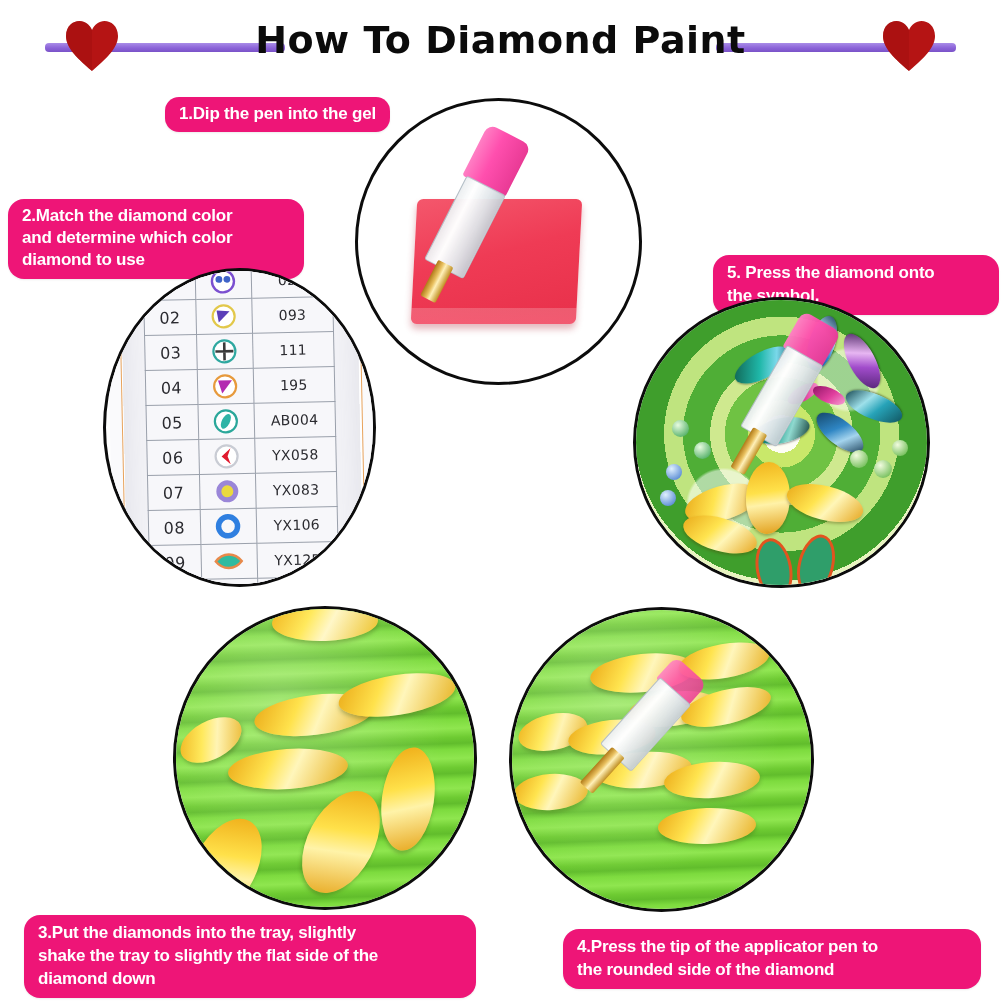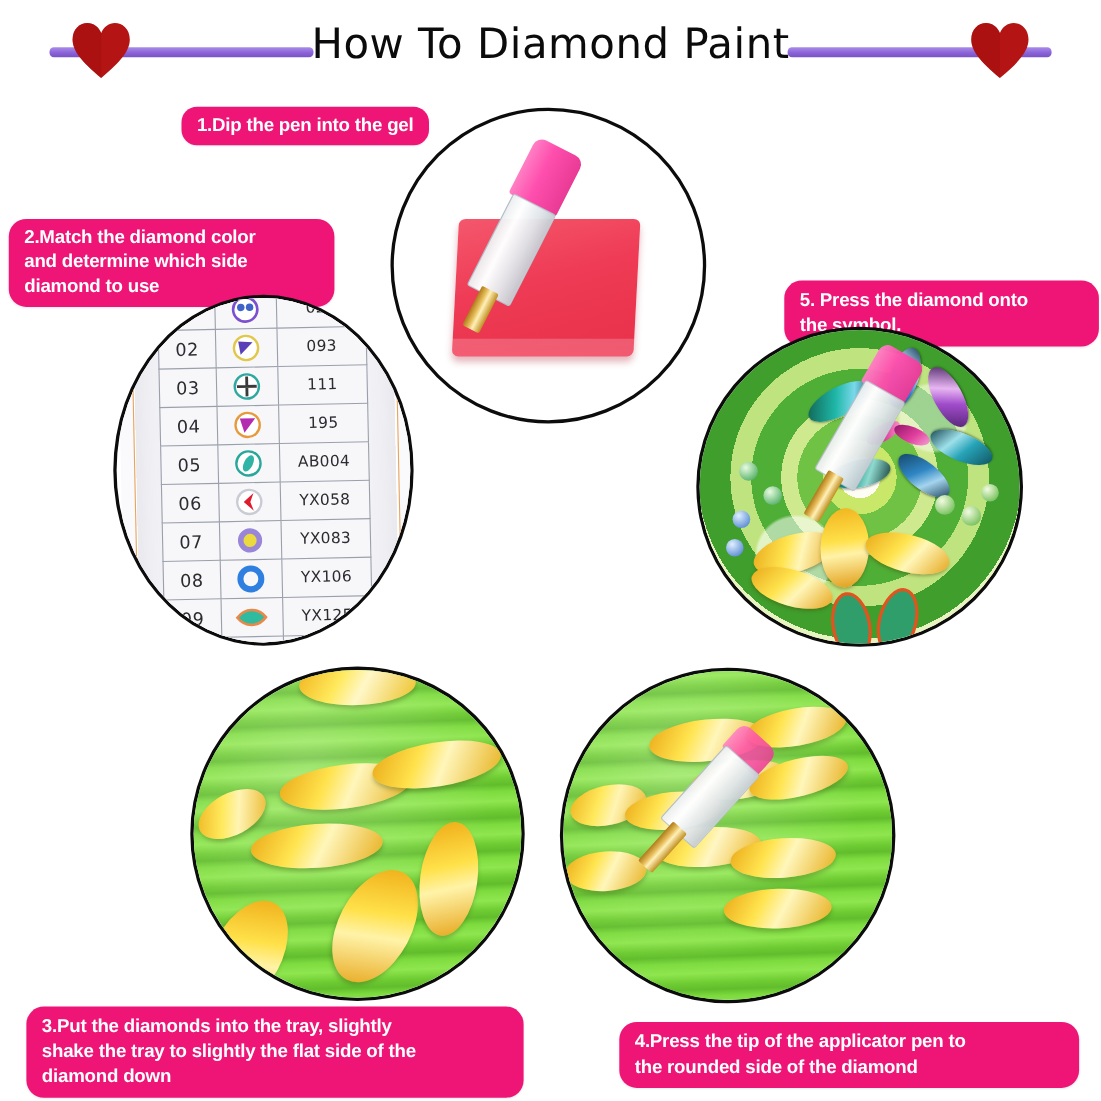--- a/index.html
+++ b/index.html
@@ -12,21 +12,21 @@
   .header{position:absolute;left:0;top:0;width:1001px;height:90px;}
   .hdr-line{position:absolute;top:43px;height:9px;border-radius:4px;
             background:linear-gradient(180deg,#a98ce8 0%,#8b63d8 55%,#7a52c8 100%);}
   .hdr-line.left{left:45px;width:240px;}
   .hdr-line.right{right:45px;width:240px;}
   .heart{position:absolute;top:19px;width:56px;height:54px;}
   .heart.left{left:64px;}
   .heart.right{right:64px;}
   .heart svg{display:block;width:56px;height:54px;}
   .hdr-title{position:absolute;left:0;right:0;top:18px;text-align:center;
-             font-size:38px;line-height:44px;color:#0b0b0b;font-weight:400;
+             font-size:38px;line-height:44px;color:#0b0b0b;font-weight:700;
              letter-spacing:.5px;font-family:"DejaVu Sans",sans-serif;}
 
   
   .label{position:absolute;background:#ee1577;color:#fff;border-radius:16px;
          padding:6px 14px 8px 14px;font-weight:bold;letter-spacing:-.2px;
          box-shadow:0 1px 2px rgba(0,0,0,.08);}
   .label span{display:block;}
   .lbl1{left:165px;top:97px;font-size:17px;line-height:21px;border-radius:14px;}
   .lbl2{left:8px;top:199px;width:268px;font-size:17px;line-height:22px;}
   .lbl5{left:713px;top:212px;width:258px;font-size:17px;line-height:23px;margin-top:43px;}
@@ -133,21 +133,21 @@
 
     <div class="hdr-title">How To Diamond Paint</div>
   </div>
 
   <div class="label lbl1">
     <span>1.Dip the pen into the gel</span>
   </div>
 
   <div class="label lbl2">
     <span>2.Match the diamond color</span>
-    <span>and determine which side</span>
+    <span>and determine which color</span>
     <span>diamond to use</span>
   </div>
 
   <div class="label lbl5">
     <span>5.  Press the diamond onto</span>
     <span>the symbol.</span>
   </div>
 
   <div class="label lbl3">
     <span>3.Put the diamonds into the tray, slightly</span>

